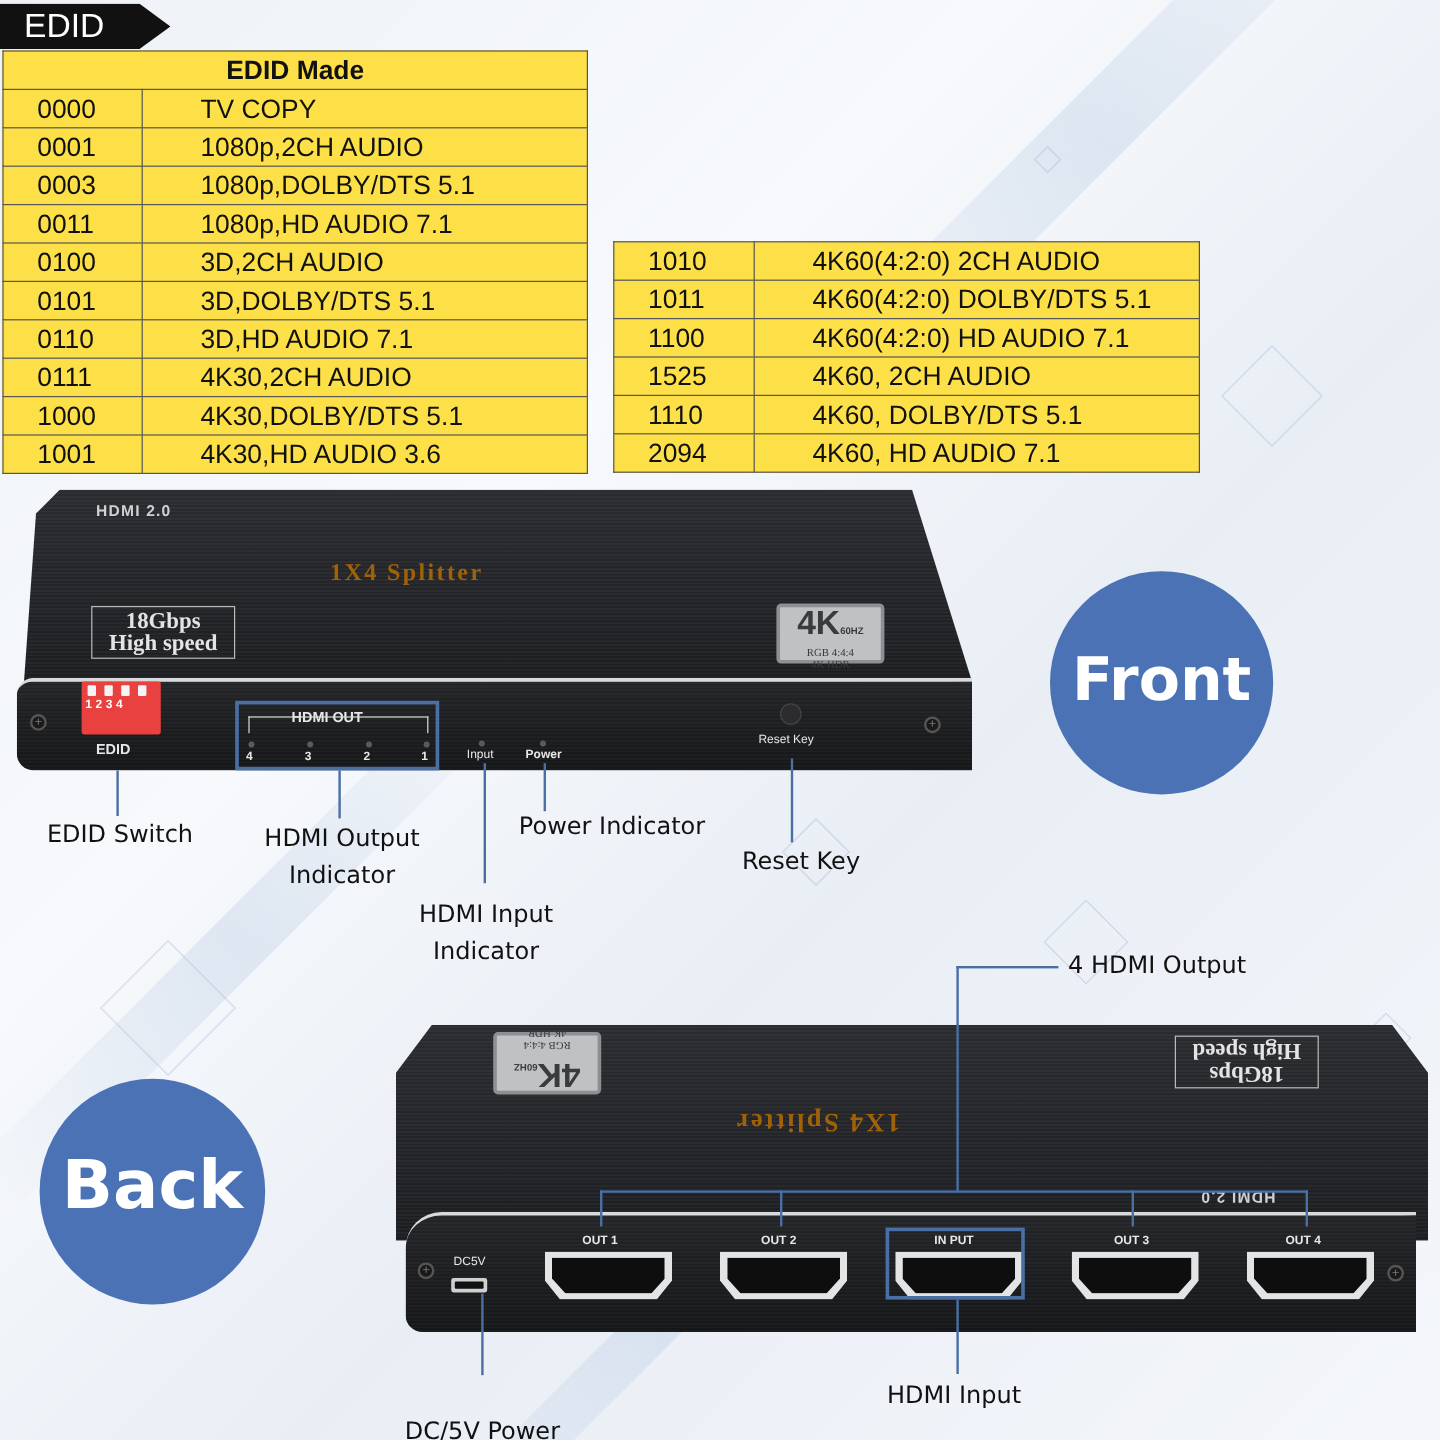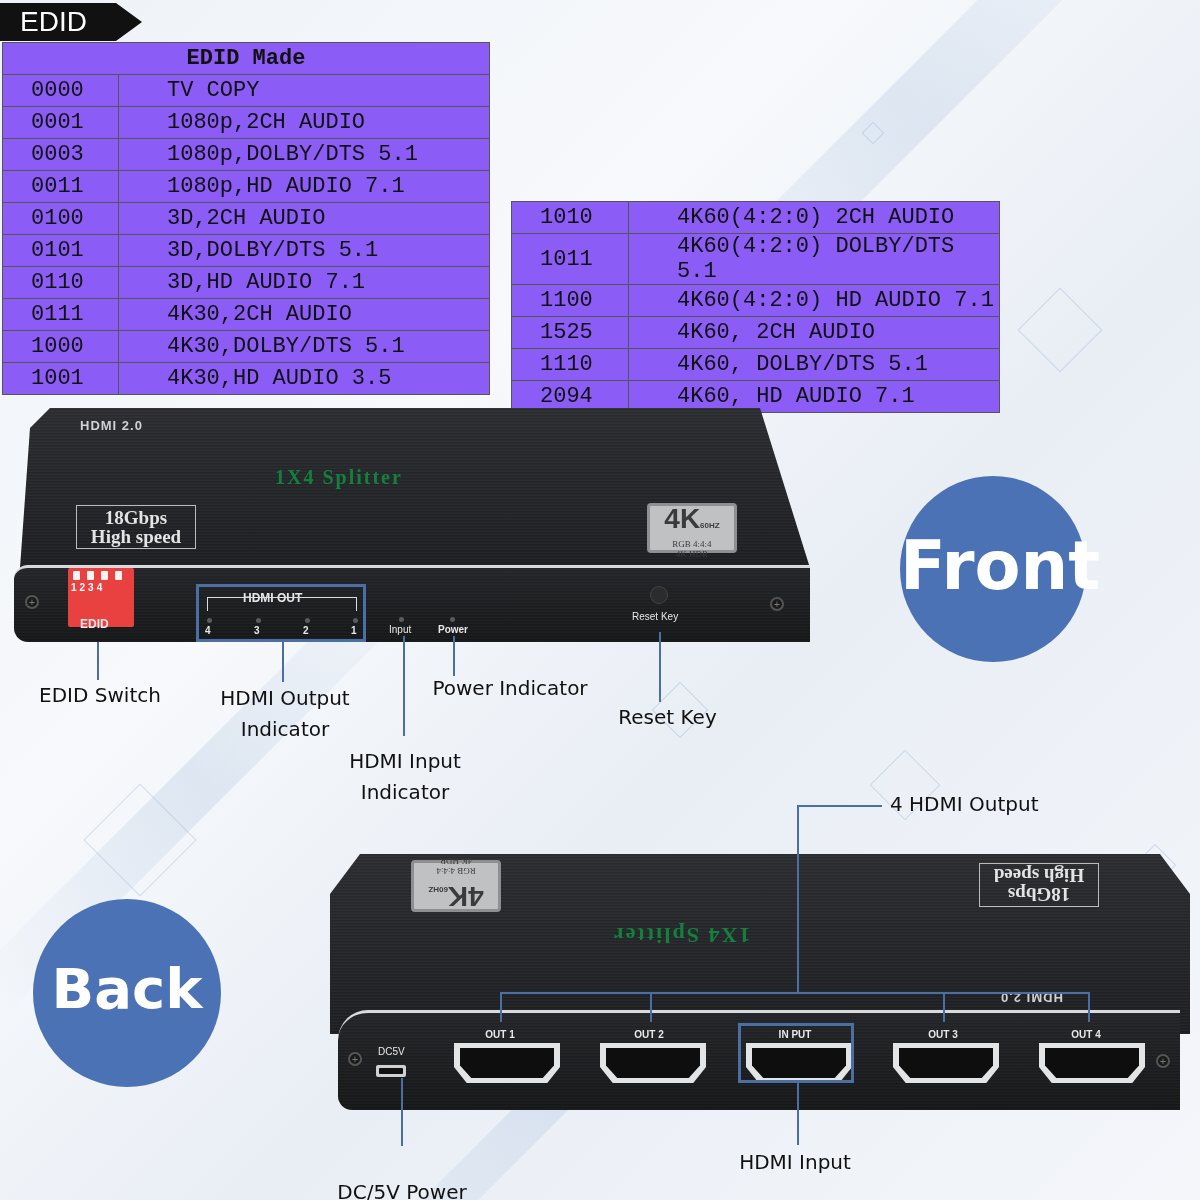--- a/index.html
+++ b/index.html
@@ -13,21 +13,21 @@
   .bg-deco { position: absolute; border: 1px solid rgba(140,170,210,0.35); transform: rotate(45deg); }
   .bg-stripe { position: absolute; background: linear-gradient(90deg, rgba(180,200,225,0.0), rgba(180,200,225,0.35), rgba(180,200,225,0)); transform: rotate(-45deg); }
 
   
   .edid-tag {
     position: absolute; left: 0; top: 3px; width: 142px; height: 38px;
     background: #111; color: #fff;
     clip-path: polygon(0 0, 116px 0, 142px 19px, 116px 38px, 0 38px);
     font-size: 28px; line-height: 38px; padding-left: 20px; letter-spacing: 0px;
   }
-  table.edid { position: absolute; border-collapse: collapse; background: #8b5cf6; font-family: Liberation Mono, monospace; color: #111; }
+  table.edid { position: absolute; border-collapse: collapse; background: #fde047; font-family: Liberation Sans, sans-serif; color: #111; }
   table.edid td, table.edid th { border: 1.5px solid #555; font-size: 22px; height: 32px; padding: 0; }
   table.edid th { font-weight: bold; text-align: center; }
   #edid-left { left: 2px; top: 42px; width: 488px; }
   #edid-left td.code { width: 116px; padding-left: 28px; }
   #edid-left td.desc { padding-left: 48px; }
   #edid-right { left: 511px; top: 201px; width: 489px; }
   #edid-right td.code { width: 117px; padding-left: 28px; }
   #edid-right td.desc { padding-left: 48px; }
 
   
@@ -36,21 +36,21 @@
       repeating-linear-gradient(0deg, rgba(255,255,255,0.04) 0px, rgba(255,255,255,0.04) 1px, rgba(0,0,0,0) 2px, rgba(0,0,0,0) 3px),
       linear-gradient(180deg, #2a2b2e, #1c1d20);
   }
   .dev-face {
     position: absolute; background:
       repeating-linear-gradient(0deg, rgba(255,255,255,0.03) 0px, rgba(255,255,255,0.03) 1px, rgba(0,0,0,0) 2px, rgba(0,0,0,0) 3px),
       linear-gradient(180deg, #232427, #151618);
     border-top: 3px solid #d8dadc;
   }
   .screw { position: absolute; width: 14px; height: 14px; border-radius: 50%; border: 2px solid #555; background: #1a1a1a; color: #777; font-size: 11px; line-height: 10px; text-align: center; }
-  .serif-label { font-family: "Liberation Serif", serif; color: #15803d; font-weight: bold; }
+  .serif-label { font-family: "Liberation Serif", serif; color: #a16207; font-weight: bold; }
   .hdmi-logo { position: absolute; color: #cfd1d3; font-weight: bold; font-size: 13px; letter-spacing: 1px; font-family: "Liberation Sans", sans-serif; }
   .speed-box { position: absolute; border: 1.5px solid #bbb; text-align: center; font-family: "Liberation Serif", serif; color: #e4e4e4; font-weight: bold; font-size: 19px; line-height: 19px; padding: 2px 4px; }
   .badge-4k { position: absolute; background: #bfc1c3; border: 3px solid #8d8f92; border-radius: 4px; color: #3a3b3d; text-align: center; font-family: "Liberation Serif", serif; }
   .badge-4k .big { font-size: 28px; font-weight: bold; font-family: "Liberation Sans", sans-serif; line-height: 26px; }
   .badge-4k .small { font-size: 9px; line-height: 10px; }
   .led { position: absolute; width: 5px; height: 5px; border-radius: 50%; background: #5a5b5e; }
   .panel-text { position: absolute; color: #e8e8e8; font-weight: bold; font-size: 10px; font-family: "Liberation Sans", sans-serif; }
   .dip { position: absolute; background: #e8413f; border-radius: 2px; }
   .dip .sw { position: absolute; top: 3px; width: 7px; height: 9px; background: #f4f4f4; border-radius: 1px; }
   .dip .nums { position: absolute; top: 14px; left: 3px; color: #fff; font-size: 10px; font-weight: bold; letter-spacing: 3px; }
@@ -130,21 +130,21 @@
   <tr>
         <td class="code">0111</td>
         <td class="desc">4K30,2CH AUDIO</td>
       </tr>
   <tr>
         <td class="code">1000</td>
         <td class="desc">4K30,DOLBY/DTS 5.1</td>
       </tr>
   <tr>
         <td class="code">1001</td>
-        <td class="desc">4K30,HD AUDIO 3.5</td>
+        <td class="desc">4K30,HD AUDIO 3.6</td>
       </tr>
 </tbody>
   </table>
 
 <table class="edid" id="edid-right">
   <tbody>
       <tr>
         <td class="code">1010</td>
         <td class="desc">4K60(4:2:0) 2CH AUDIO</td>
       </tr>
@@ -182,21 +182,21 @@
   <div class="badge-4k" style="left:647px; top:503px; width:90px; height:50px;">
     <div class="big"><span>4K</span><span style="font-size:8px;">60HZ</span></div>
     <div class="small">RGB 4:4:4</div>
     <div class="small">4K HDR</div>
   </div>
 
   <div class="dev-face" style="left:14px; top:565px; width:796px; height:77px; border-radius: 14px 0 0 14px;"></div>
   <div class="screw" style="left:25px; top:595px;">+</div>
   <div class="screw" style="left:770px; top:597px;">+</div>
 
-  <div class="dip" style="left:68px; top:568px; width:66px; height:59px;">
+  <div class="dip" style="left:68px; top:568px; width:66px; height:44px;">
     <div class="sw" style="left:5px;"></div>
       <div class="sw" style="left:19px;"></div>
       <div class="sw" style="left:33px;"></div>
       <div class="sw" style="left:47px;"></div>
     <div class="nums">1234</div>
   </div>
   <div class="panel-text" style="left:80px; top:617px; font-size:12px;">EDID</div>
 
   <div class="callout-box" style="left:196px; top:584px; width:170px; height:58px;"></div>
   <div class="panel-text" style="left:243px; top:591px; font-size:12px;">HDMI OUT</div>
@@ -230,21 +230,21 @@
   <div>HDMI Output</div>
   <div>Indicator</div>
 </div>
 <div class="callout-label" style="left:415px; top:673px; width:190px;">Power Indicator</div>
 <div class="callout-label" style="left:605px; top:702px; width:125px;">Reset Key</div>
 <div class="callout-label" style="left:325px; top:746px; width:160px;">
   <div>HDMI Input</div>
   <div>Indicator</div>
 </div>
 
-<div class="circle-label" style="left:900px; top:476px; width:186px; height:186px; font-size:67px; line-height:180px;">Front</div>
+<div class="circle-label" style="left:875px; top:476px; width:186px; height:186px; font-size:50px; line-height:180px;">Front</div>
 
 <div>
   <div class="dev-top" style="left:330px; top:854px; width:860px; height:180px; clip-path: polygon(30px 0, 830px 0, 860px 40px, 860px 180px, 0 180px, 0 40px);"></div>
   <div class="badge-4k" style="left:411px; top:860px; width:90px; height:52px; transform: rotate(180deg);">
     <div class="big"><span>4K</span><span style="font-size:8px;">60HZ</span></div>
     <div class="small">RGB 4:4:4</div>
     <div class="small">4K HDR</div>
   </div>
   <div class="speed-box" style="left:979px; top:863px; width:120px; transform: rotate(180deg);">
     <div>18Gbps</div>

